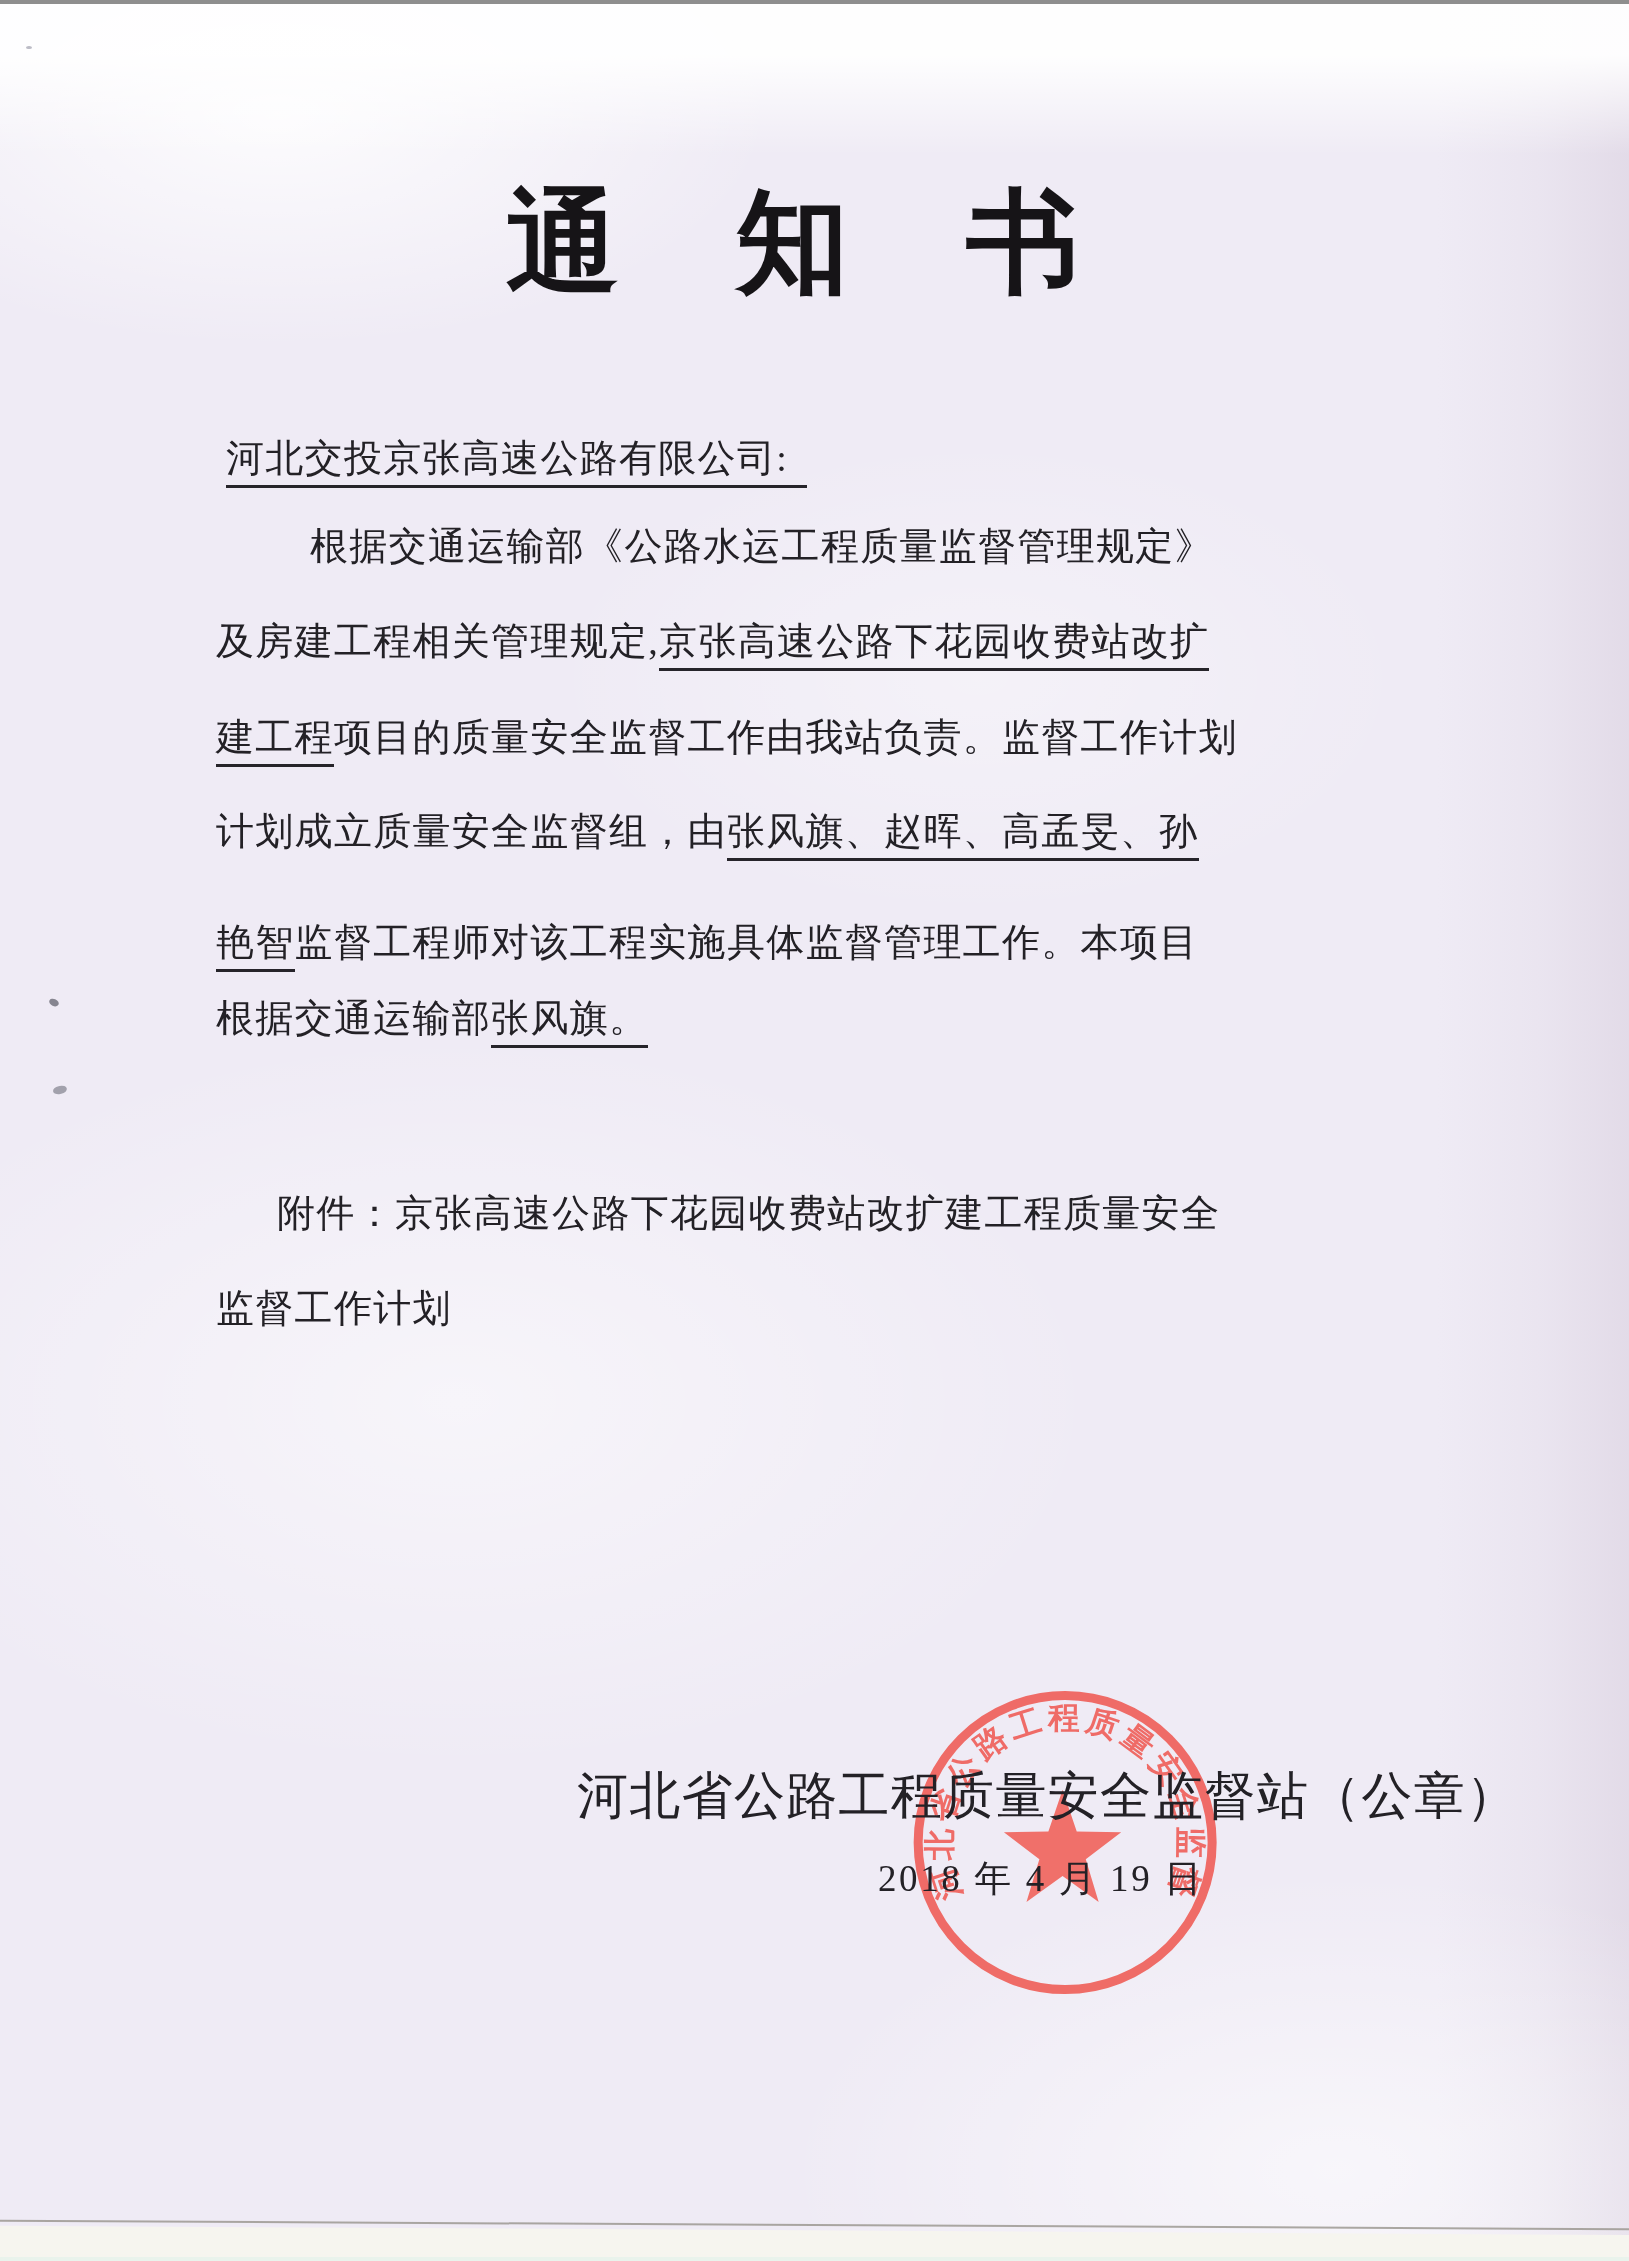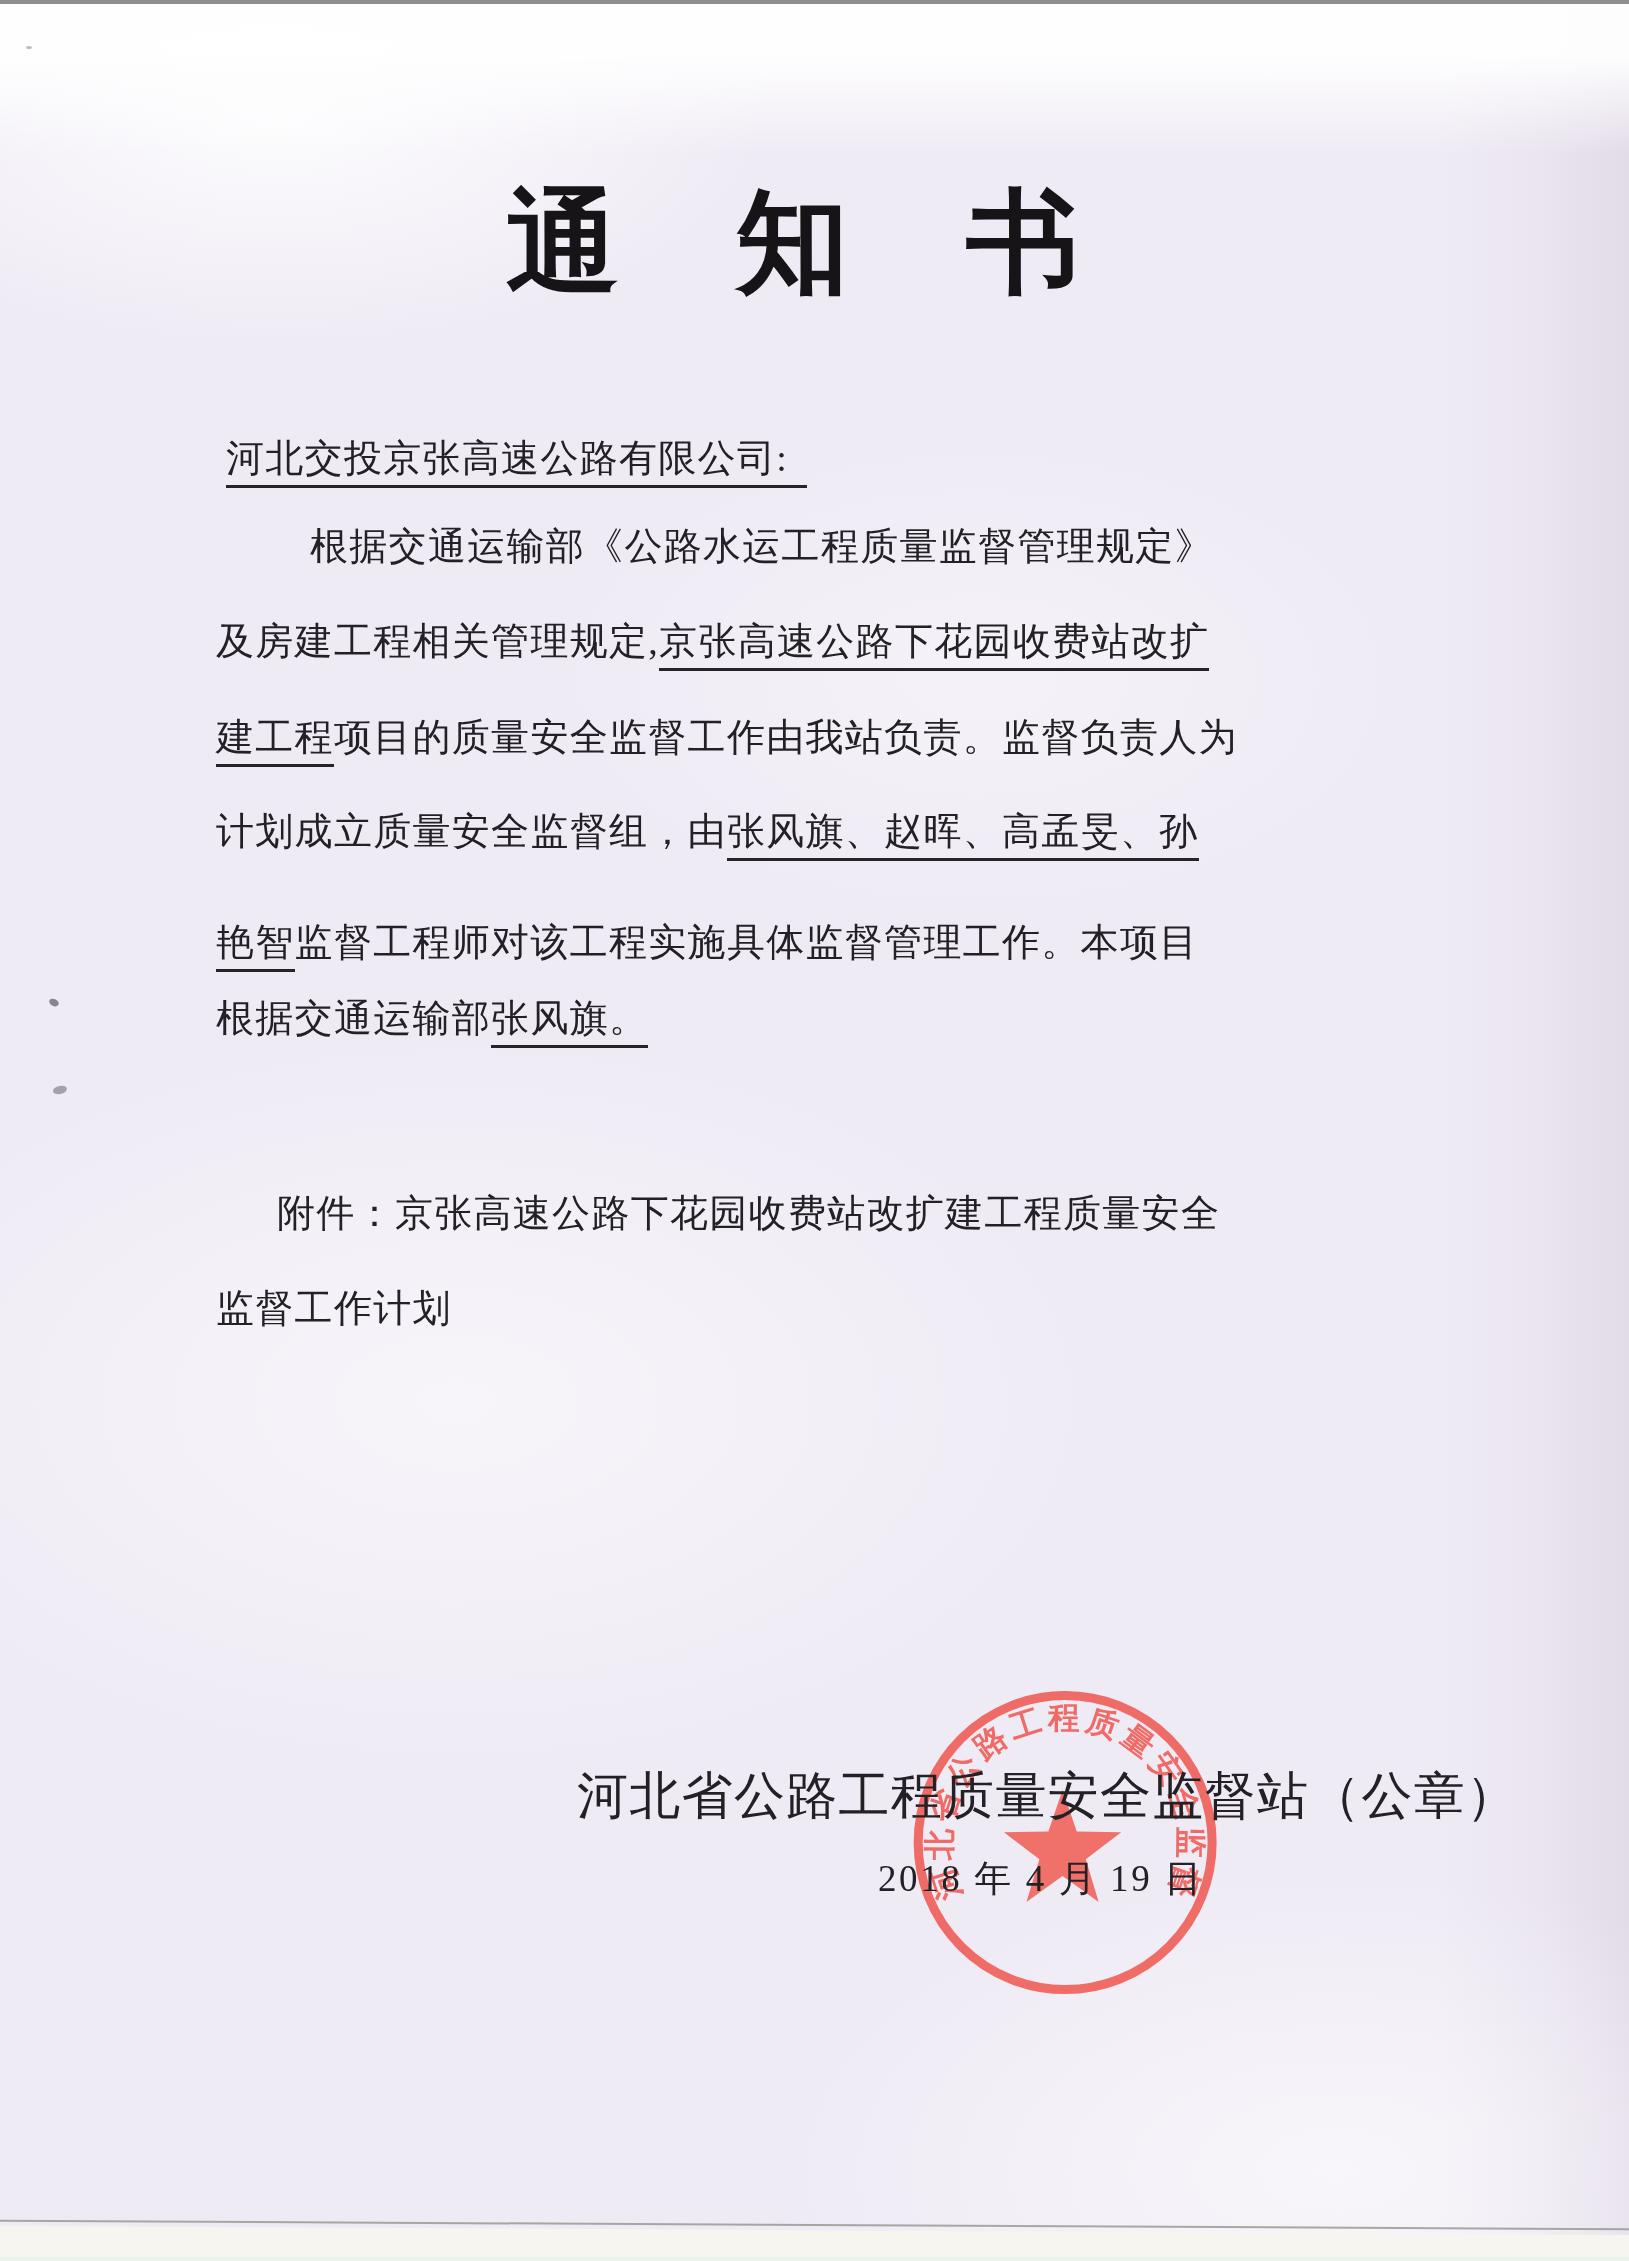--- a/index.html
+++ b/index.html
@@ -86,21 +86,21 @@
     <span>书</span>
   </div>
 
   <div class="textline recipient-line">
     <span class="u">河北交投京张高速公路有限公司:</span>
   </div>
 
   <div id="bodyParagraph">
       <div class="textline body-line indent2" style="top: 525px;"><span class="">根据交通运输部《公路水运工程质量监督管理规定》</span></div>
       <div class="textline body-line" style="top: 620px;"><span class="">及房建工程相关管理规定,</span><span class="u">京张高速公路下花园收费站改扩</span></div>
-      <div class="textline body-line" style="top: 716px;"><span class="u">建工程</span><span class="">项目的质量安全监督工作由我站负责。监督负责人为</span></div>
+      <div class="textline body-line" style="top: 716px;"><span class="u">建工程</span><span class="">项目的质量安全监督工作由我站负责。监督工作计划</span></div>
       <div class="textline body-line" style="top: 810px;"><span class="">计划成立质量安全监督组，由</span><span class="u">张风旗、赵晖、高孟旻、孙</span></div>
       <div class="textline body-line" style="top: 921px;"><span class="u">艳智</span><span class="">监督工程师对该工程实施具体监督管理工作。本项目</span></div>
       <div class="textline body-line" style="top: 997px;"><span class="">根据交通运输部</span><span class="u">张风旗。</span></div>
     </div>
 
   <div class="textline attach-1">附件：京张高速公路下花园收费站改扩建工程质量安全</div>
   <div class="textline attach-2">监督工作计划</div>
 
   <div class="textline signature-line">河北省公路工程质量安全监督站（公章）</div>
   <div class="textline date-line">2018 年 4 月 19 日</div>

